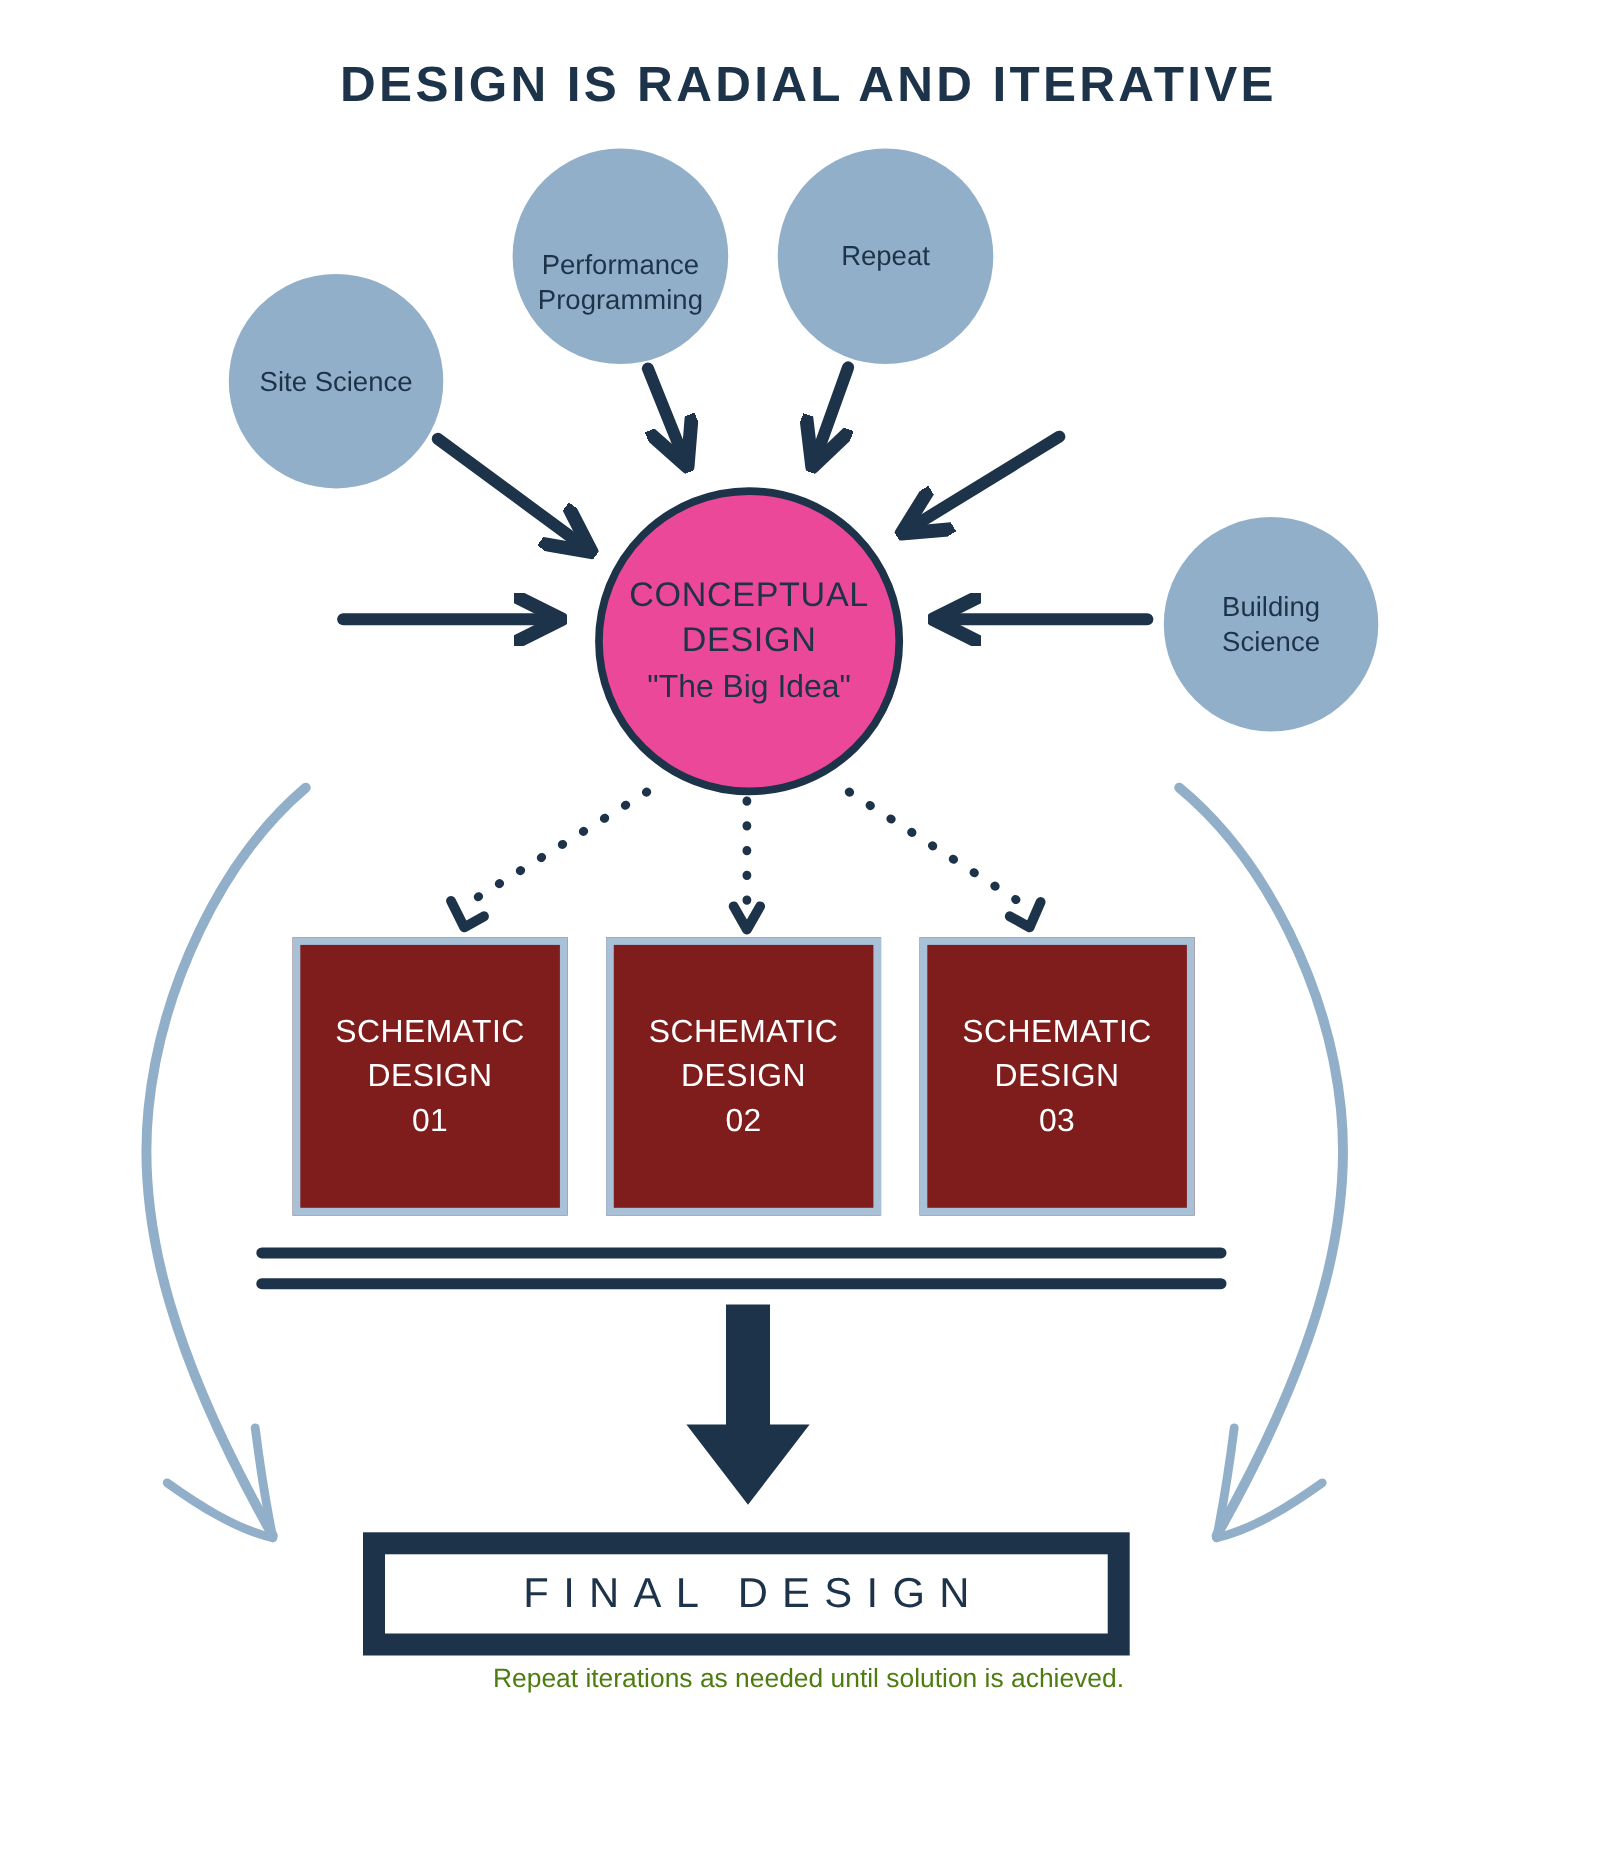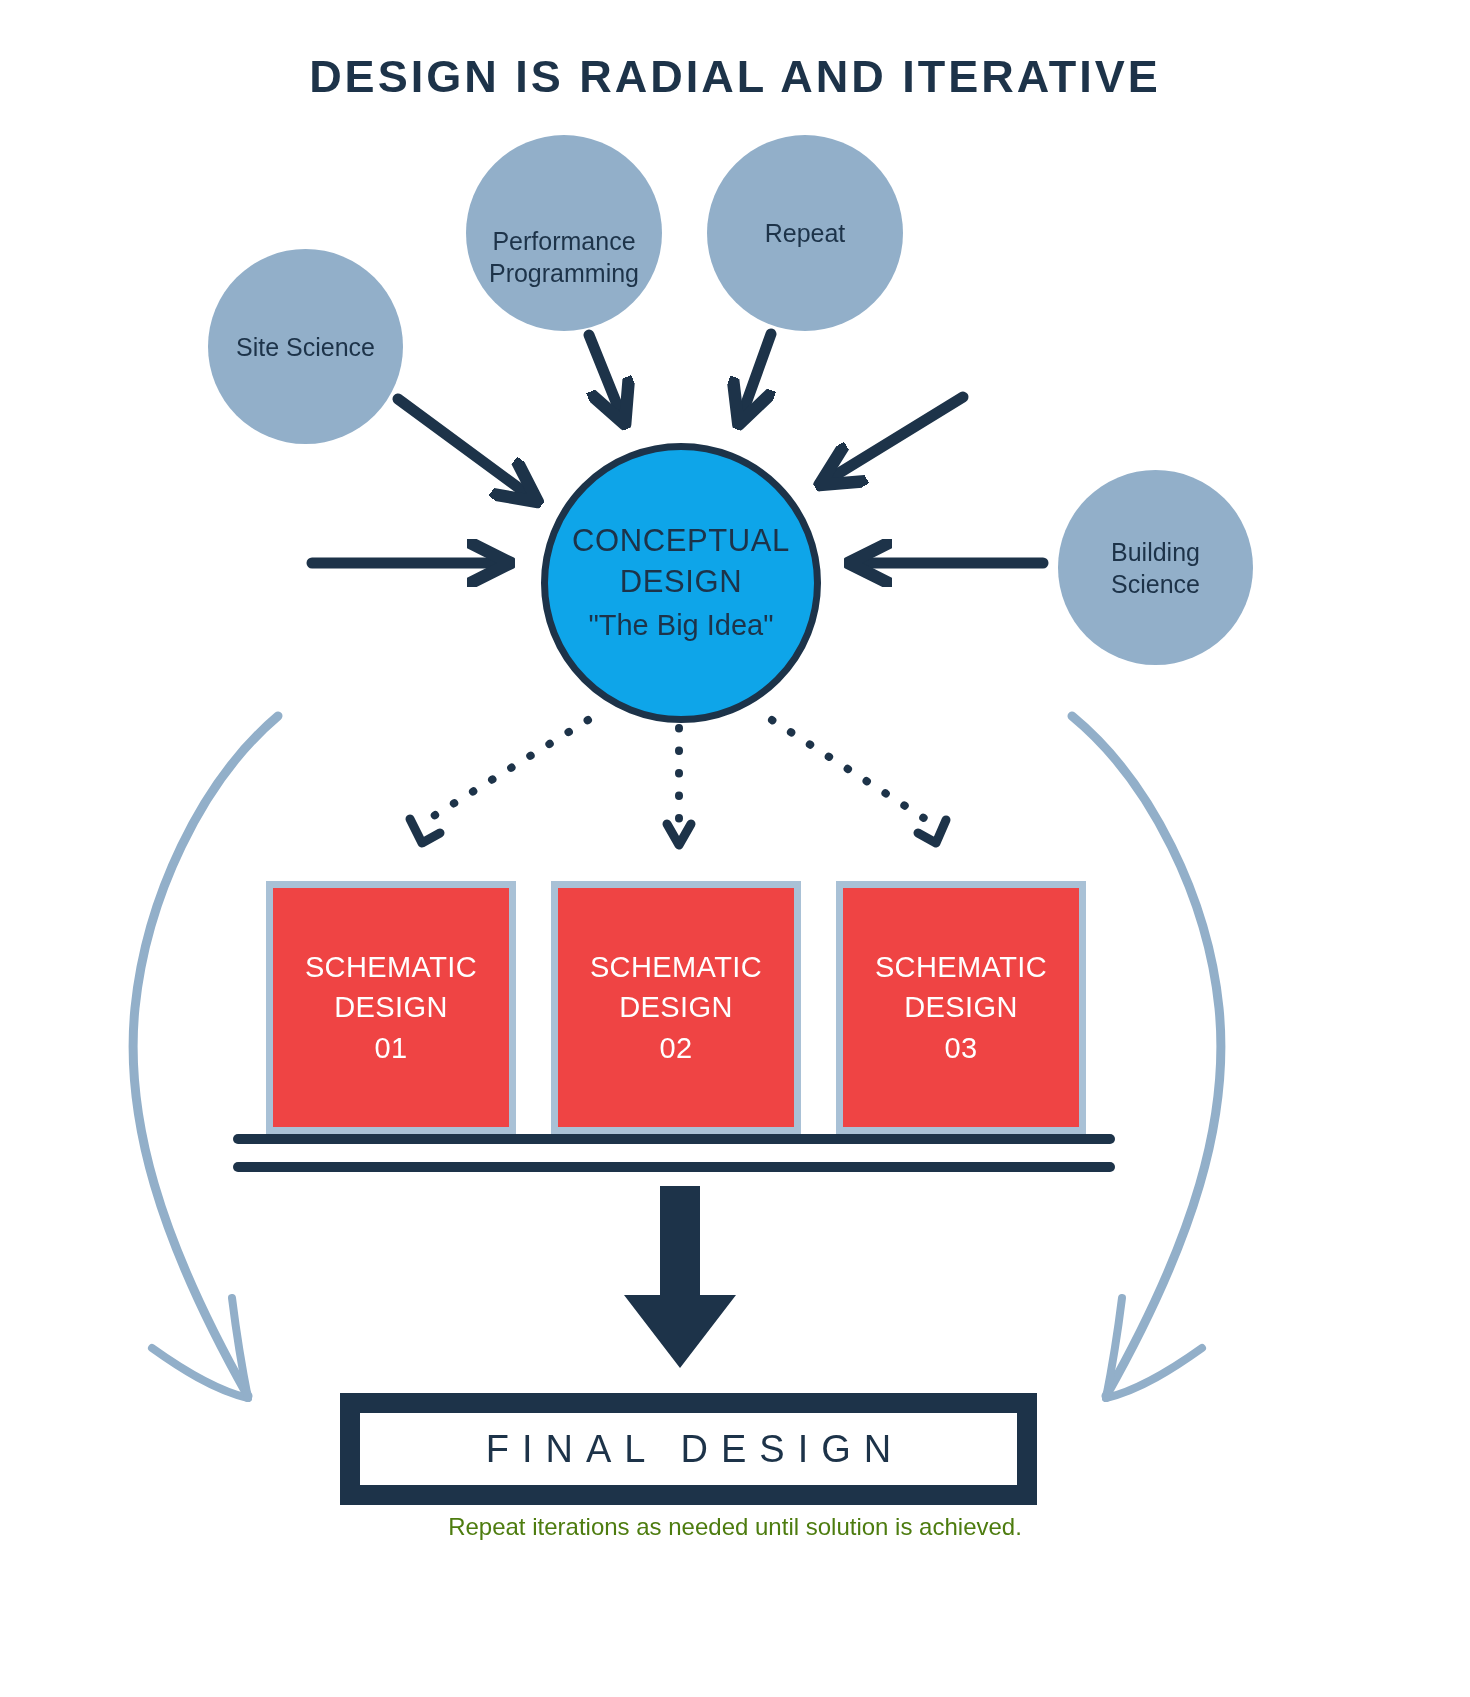--- a/index.html
+++ b/index.html
@@ -63,21 +63,21 @@
   }
 
   
   .center-circle {
     position: absolute;
     left: 541px;
     top: 443px;
     width: 280px;
     height: 280px;
     border-radius: 50%;
-    background: #0ea5e9;
+    background: #ec4899;
     border: 7px solid #1d3349;
     box-sizing: border-box;
     display: flex;
     flex-direction: column;
     align-items: center;
     justify-content: center;
     text-align: center;
     color: #1d3349;
   }
   .center-circle .cc-line1,
@@ -90,30 +90,29 @@
     font-size: 29px;
     line-height: 1.4;
     margin-top: 2px;
   }
 
   
   .sd-box {
     position: absolute;
     width: 250px;
     height: 253px;
-    background: #ef4444;
+    background: #7f1d1d;
     border: 7px solid #a9c1d6;
     box-sizing: border-box;
     display: flex;
     flex-direction: column;
     align-items: center;
     justify-content: center;
     color: #ffffff;
     text-align: center;
-    margin-top: 29px;
   }
   .sd-box .sd-l {
     font-size: 29px;
     line-height: 1.38;
     letter-spacing: 0.4px;
   }
 
   
   .divider {
     position: absolute;
@@ -122,21 +121,21 @@
     height: 10px;
     background: #1d3349;
     border-radius: 5px;
   }
   .divider.d1 { top: 1134px; }
   .divider.d2 { top: 1162px; }
 
   
   .final-bar {
     position: absolute;
-    left: 340px;
+    left: 330px;
     top: 1393px;
     width: 697px;
     height: 112px;
     background: #ffffff;
     border: 20px solid #1d3349;
     box-sizing: border-box;
     display: flex;
     align-items: center;
     justify-content: center;
   }

